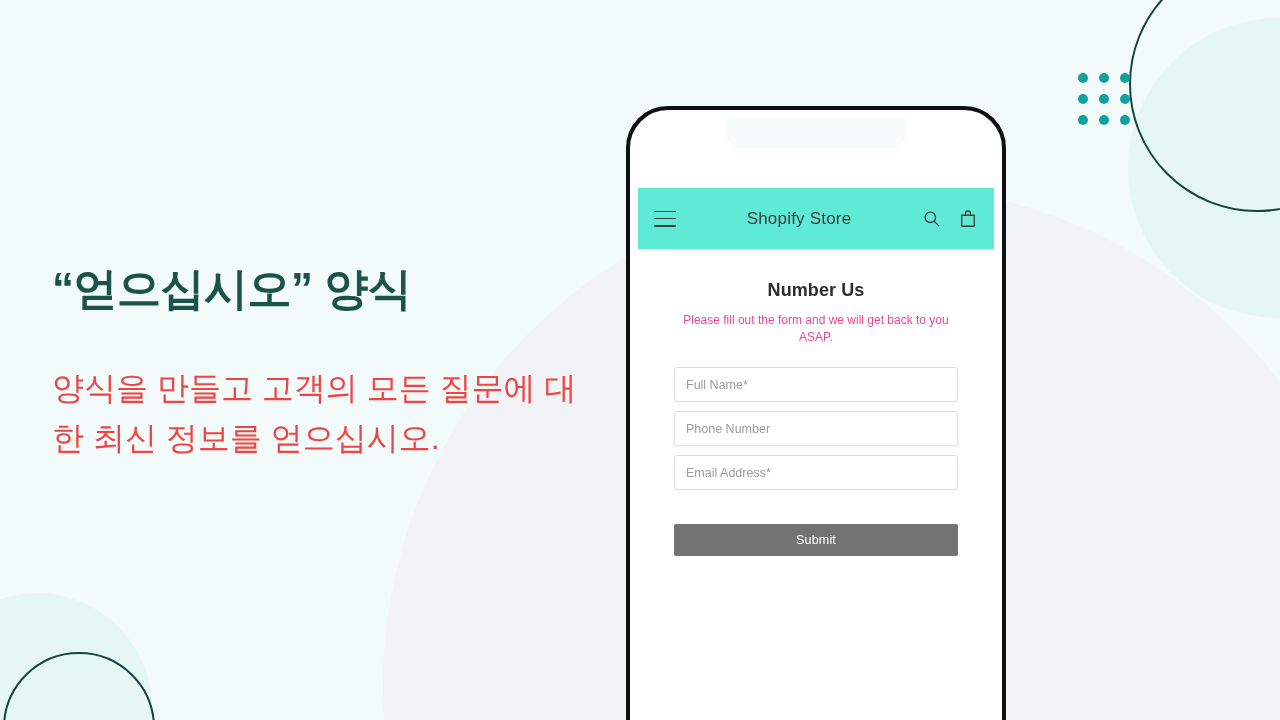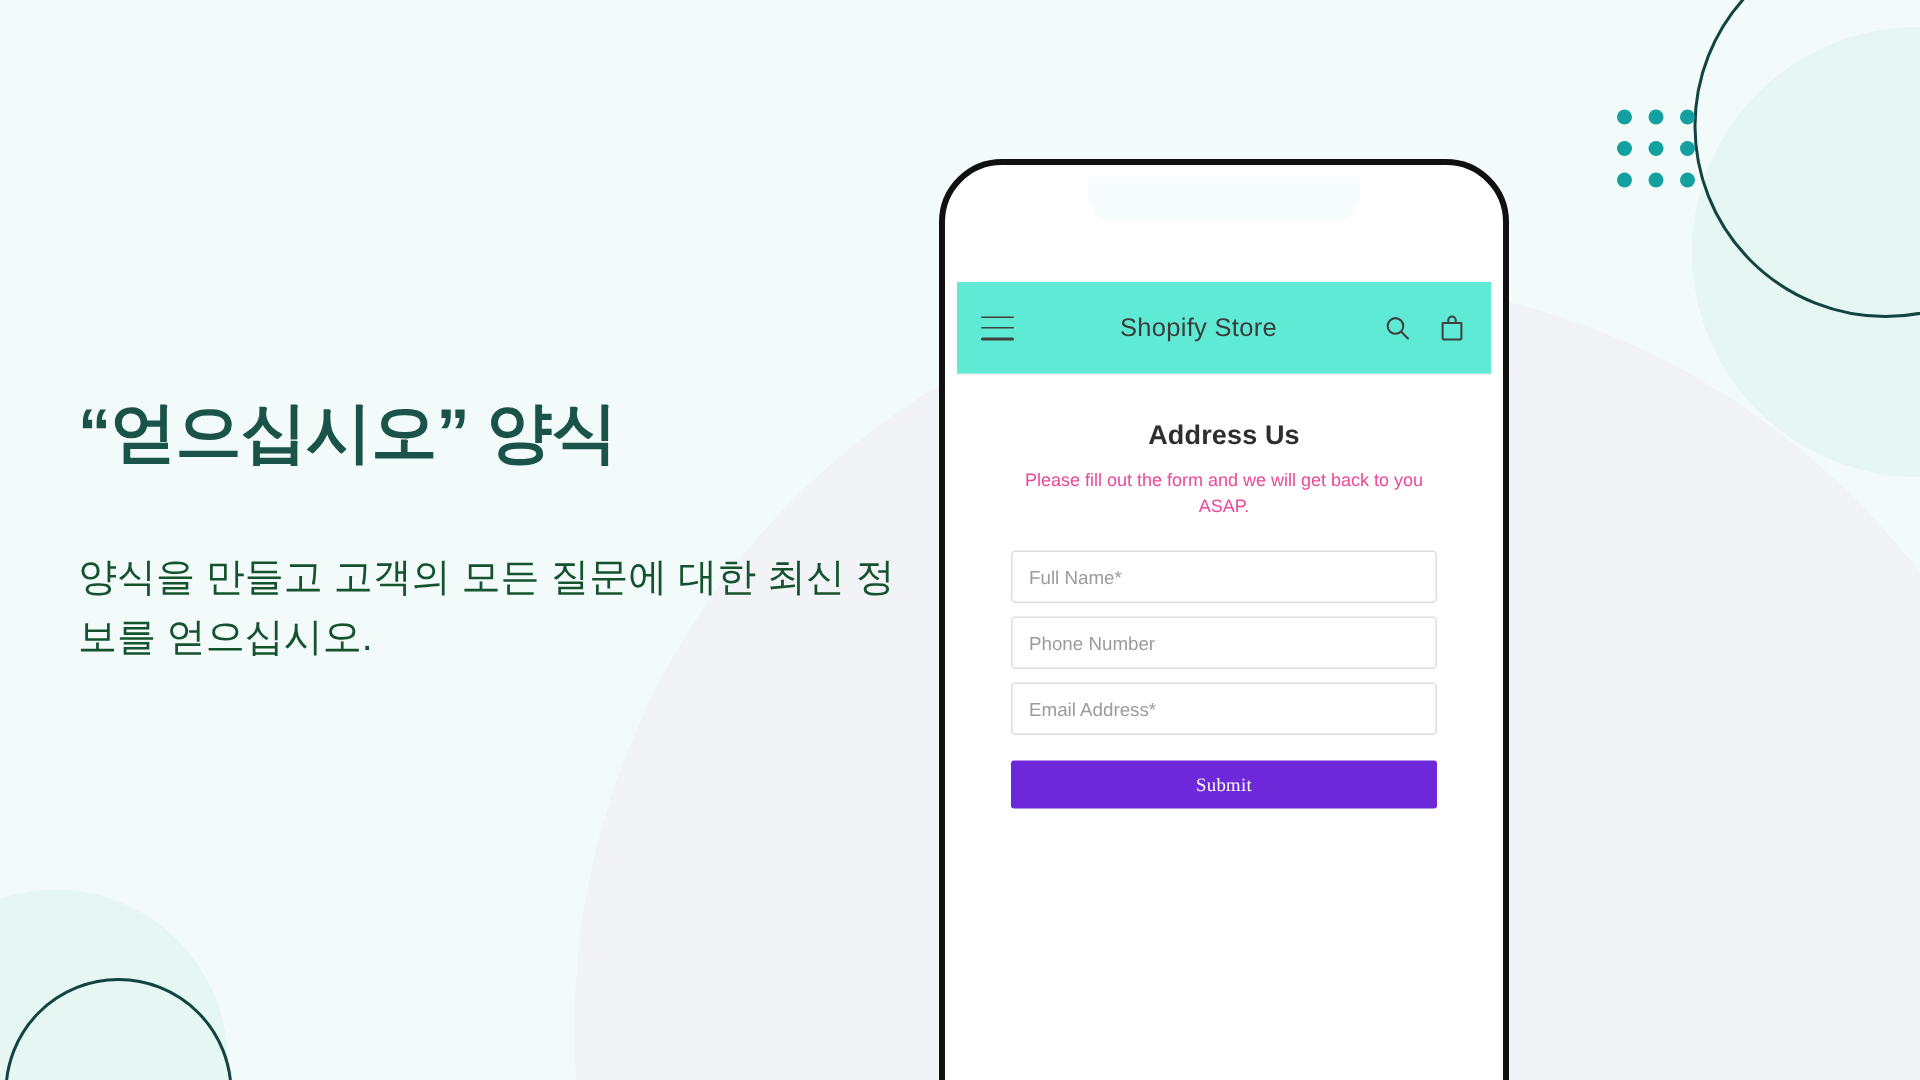--- a/index.html
+++ b/index.html
@@ -108,23 +108,23 @@
   }
   .headline {
     font-size: 44px;
     font-weight: bold;
     color: #1a5449;
     letter-spacing: -0.5px;
     line-height: 1.22;
   }
   .subcopy {
     margin-top: 48px;
-    font-size: 26px;
+    font-size: 32px;
     line-height: 1.56;
-    color: #14532d;
+    color: #ef4444;
     font-weight: normal;
     max-width: 552px;
   }
 
   
   .phone {
     position: absolute;
     left: 626px;
     top: 106px;
     width: 380px;
@@ -243,28 +243,28 @@
   .field::placeholder { color: #9b9b9b; }
 
   textarea.field {
     height: 72px;
     padding-top: 9px;
     resize: none;
     line-height: 1.4;
   }
 
   .submit-btn {
-    margin-top: 8px;
+    margin-top: 25px;
     width: 100%;
     height: 32px;
-    background: #6d28d9;
+    background: #737373;
     color: #ffffff;
     border: none;
     border-radius: 2px;
-    font-family: Liberation Serif, serif;
+    font-family: Liberation Sans, sans-serif;
     font-size: 12.5px;
     font-weight: normal;
     letter-spacing: .2px;
     cursor: pointer;
   }
 </style>
 </head>
 <body>
 
 <div class="deco-layer">
@@ -312,21 +312,21 @@
         <span>
           <svg width="20" height="20" viewBox="0 0 24 24" fill="none" stroke="#3f3f3e" stroke-width="1.6">
             <path d="M4.5 7.5h15v12.2a1 1 0 0 1-1 1H5.5a1 1 0 0 1-1-1z" stroke-linejoin="round"></path>
             <path d="M9 7.5V5.4a3 3 0 0 1 6 0v2.1" stroke-linecap="round"></path>
           </svg>
         </span>
       </div>
     </div>
 
     <div class="app-body">
-      <div class="form-title">Address Us</div>
+      <div class="form-title">Number Us</div>
       <div class="form-sub">Please fill out the form and we will get back to you ASAP.</div>
 
       <div class="fields">
         <input class="field" type="text" placeholder="Full Name*" style="">
         <input class="field" type="text" placeholder="Phone Number" style="">
         <input class="field" type="text" placeholder="Email Address*" style="">
         <button class="submit-btn">Submit</button>
       </div>
     </div>
   </div>

